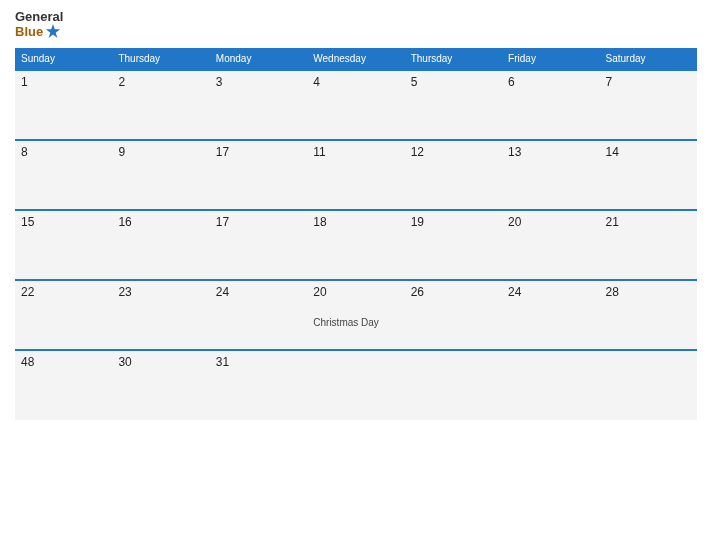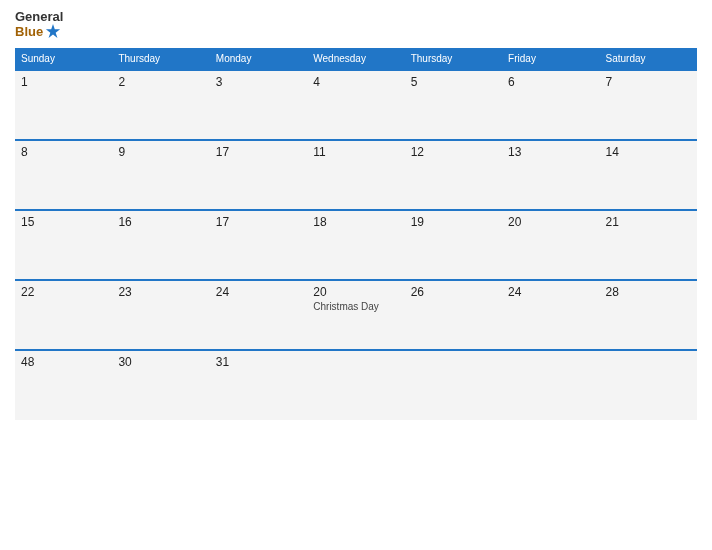--- a/index.html
+++ b/index.html
@@ -99,21 +99,21 @@
     }
     .day-num {
       font-size: 12px;
       color: #222;
       display: block;
     }
     .holiday-name {
       font-size: 10px;
       color: #444;
       display: block;
-      margin-top: 2px;
+      margin-top: 18px;
     }
   </style>
 </head>
 <body>
 
 <div class="calendar-container">
   <div class="header">
     <div class="logo">
       <span class="logo-general">
         General

